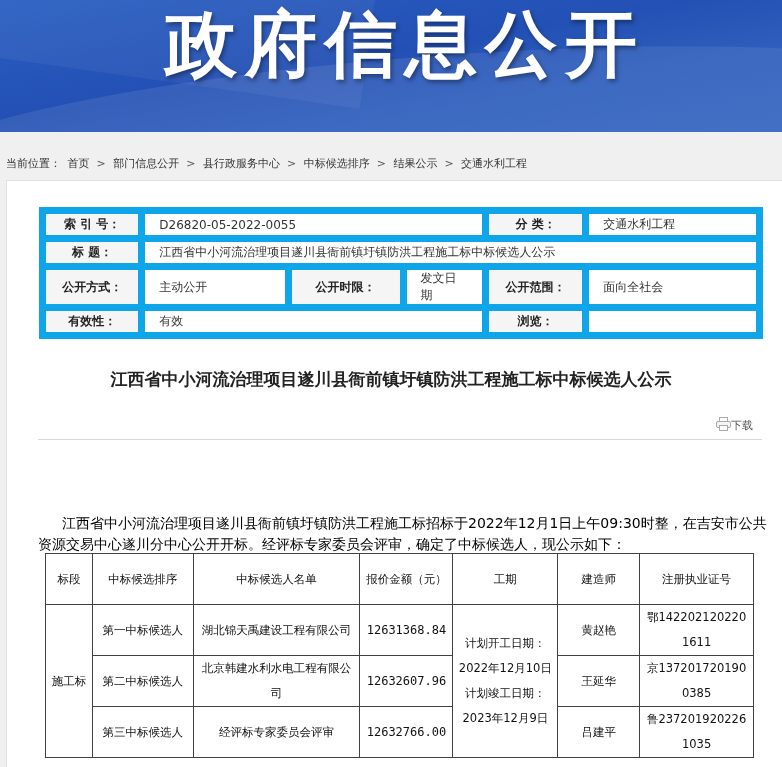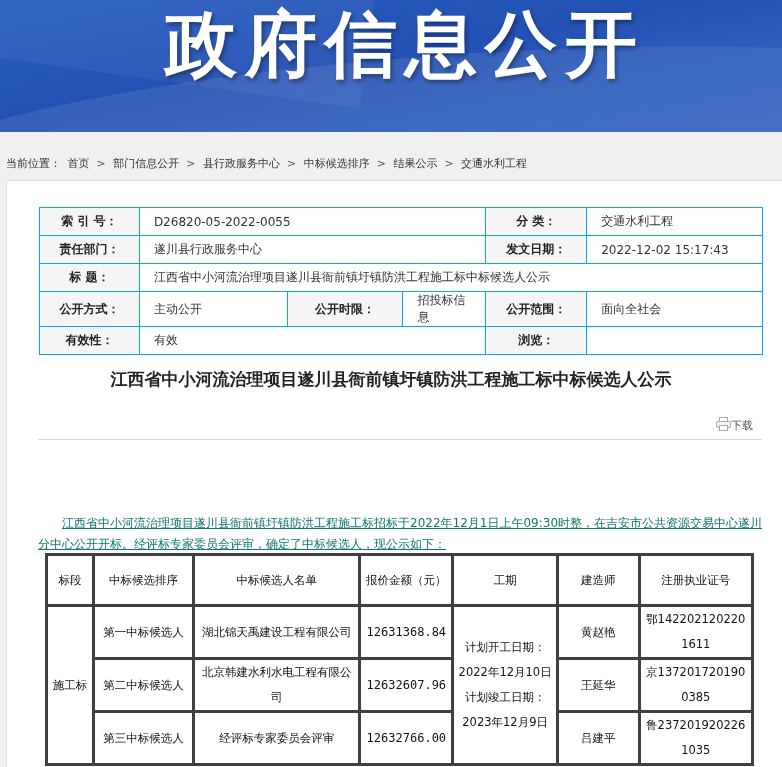--- a/index.html
+++ b/index.html
@@ -12,28 +12,28 @@
     background: rgba(255,255,255,0.05); transform: rotate(8deg); }
   .banner-title { position: absolute; left: 0; width: 782px; top: 4px; text-align: center; color: #fff;
     font-size: 72px; font-weight: bold; letter-spacing: 8px; line-height: 80px;
     text-shadow: 2px 3px 4px rgba(0,0,0,0.35); z-index: 2; padding-left: 28px; }
   .breadcrumb { position: absolute; left: 6px; top: 155px; font-size: 11px; color: #333; white-space: nowrap; height: 18px; line-height: 18px; }
   .breadcrumb span { margin-right: 3px; }
   .breadcrumb .sep { color: #555; margin: 0 4px; }
   .breadcrumb .crumb { color: #333; cursor: pointer; }
   .panel { position: absolute; left: 6px; top: 180px; width: 780px; height: 600px; background: #fff; border-top: 1px solid #e0e0e0; border-left: 1px solid #e0e0e0; }
   table.meta { position: absolute; left: 39px; top: 207px; width: 724px; border-collapse: collapse; font-size: 12px; }
-  table.meta td { border: 1px solid #0ea5e9; height: 28px; padding: 0 14px; color: #333; margin-top: 47px; }
+  table.meta td { border: 7px solid #0ea5e9; height: 28px; padding: 0 14px; color: #333; margin-top: 47px; }
   table.meta td.lbl { background: #f5f5f5; font-weight: bold; text-align: center; color: #222; }
   .doc-title { position: absolute; left: 0; width: 782px; top: 368px; text-align: center; font-family: "DejaVu Serif", "Liberation Serif", serif; font-size: 17px; font-weight: bold; color: #222; }
   .download { position: absolute; left: 716px; top: 417px; font-size: 11px; color: #555; display: flex; align-items: center; cursor: pointer; }
   .divider { position: absolute; left: 38px; top: 439px; width: 724px; height: 1px; background: #d8d8d8; }
-  .para { position: absolute; left: 38px; top: 513px; width: 730px; font-size: 12px; line-height: 21px; color: #0f766e; text-indent: 24px; text-decoration: underline; }
+  .para { position: absolute; left: 38px; top: 513px; width: 730px; font-size: 14px; line-height: 21px; color: #000000; text-indent: 24px; }
   table.result { position: absolute; left: 45px; top: 553px; width: 709px; border-collapse: collapse; font-size: 11.5px; color: #111; }
-  table.result td { border: 3px solid #404040; text-align: center; line-height: 25px; padding: 0 4px; }
+  table.result td { border: 1px solid #404040; text-align: center; line-height: 25px; padding: 0 4px; }
   table.result tr.head td { height: 51px; }
   table.result tr.row td { height: 51px; margin-top: 32px; }
   .mono { font-family: "DejaVu Sans Mono", "Liberation Mono", monospace; font-size: 12px; }
 </style>
 </head>
 <body>
 
 <div class="banner">
   <div class="banner-title">政府信息公开</div>
 </div>
@@ -60,34 +60,28 @@
       <col style="width:176px">
     </colgroup>
   <tbody>
       <tr>
     <td class="lbl">索 引 号：</td>
     <td colspan="3">D26820-05-2022-0055</td>
     <td class="lbl">分 类：</td>
     <td>交通水利工程</td>
   </tr>
   <tr>
-    <td class="lbl">责任部门：</td>
-    <td colspan="3">遂川县行政服务中心</td>
-    <td class="lbl">发文日期：</td>
-    <td>2022-12-02 15:17:43</td>
-  </tr>
-  <tr>
     <td class="lbl">标 题：</td>
     <td colspan="5">江西省中小河流治理项目遂川县衙前镇圩镇防洪工程施工标中标候选人公示</td>
   </tr>
   <tr>
     <td class="lbl">公开方式：</td>
     <td>主动公开</td>
     <td class="lbl">公开时限：</td>
-    <td>招投标信息</td>
+    <td>发文日期</td>
     <td class="lbl">公开范围：</td>
     <td>面向全社会</td>
   </tr>
   <tr>
     <td class="lbl">有效性：</td>
     <td colspan="3">有效</td>
     <td class="lbl">浏览：</td>
     <td></td>
   </tr>
 </tbody>

